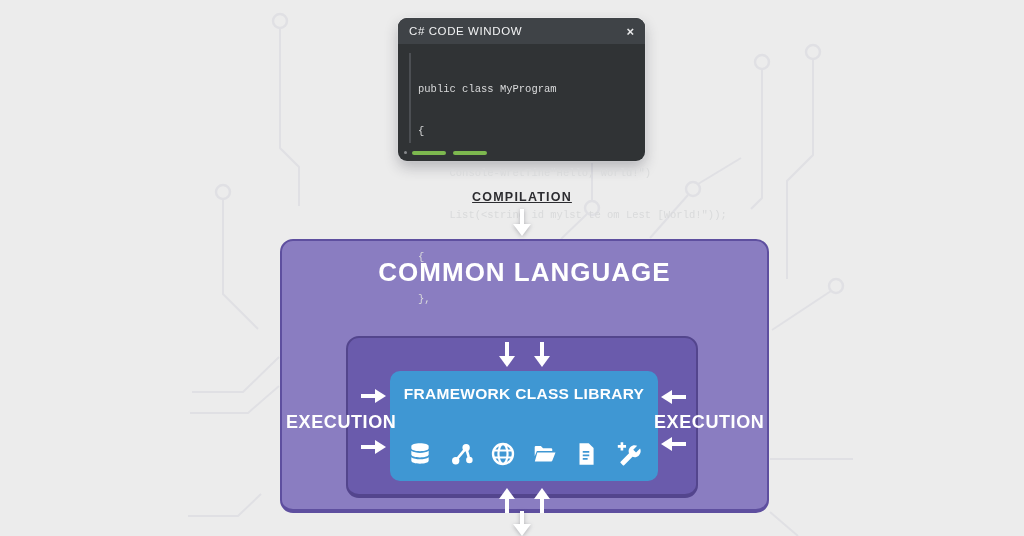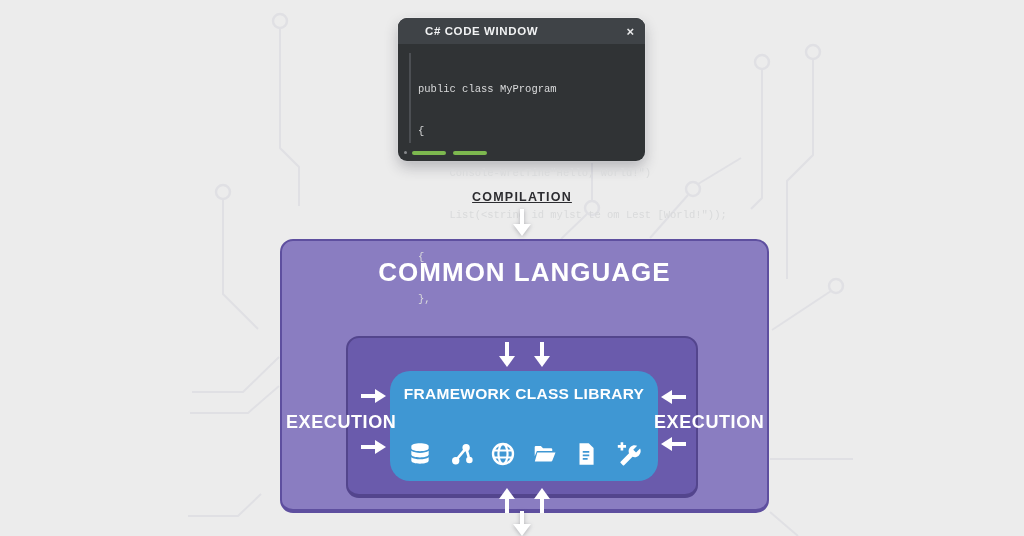--- a/index.html
+++ b/index.html
@@ -5,21 +5,21 @@
   html,body{margin:0;padding:0;background:#ececec;}
   .stage{position:relative;width:1024px;height:536px;background:#ececec;overflow:hidden;
          font-family:"Liberation Sans",sans-serif;}
   .circuit{position:absolute;left:0;top:0;z-index:1;}
 
   
   .code-window{position:absolute;left:398px;top:18px;width:247px;height:143px;z-index:4;
     background:#303335;border-radius:9px;box-shadow:0 6px 14px rgba(40,40,55,.28),0 0 0 1px rgba(255,255,255,.35);}
   .titlebar{height:26px;background:#3f4347;border-radius:9px 9px 0 0;display:flex;align-items:center;
     padding:0 11px;color:#f2f3f4;}
-  .titlebar .wtitle{font-size:11.5px;font-weight:bold;letter-spacing:.6px;flex:1;margin-left:16px;}
+  .titlebar .wtitle{font-size:11.5px;font-weight:normal;letter-spacing:.6px;flex:1;}
   .titlebar .close{font-size:13px;font-weight:bold;cursor:pointer;line-height:1;color:#e8e9ea;}
   .code-body{position:relative;height:117px;}
   .indent-guide{position:absolute;left:11px;top:9px;width:2px;height:90px;background:#4c4f53;}
   .code-lines{position:absolute;left:20px;top:10px;color:#d9dadb;font-size:10.5px;line-height:14px;
     white-space:pre;font-family:Liberation Mono, monospace;}
   .green-bars{position:absolute;left:14px;bottom:6px;display:flex;gap:7px;align-items:center;}
   .green-bars i{display:block;width:34px;height:4px;border-radius:2px;background:#7db84f;}
   .green-bars .dot{position:absolute;left:-8px;top:0;width:3px;height:3px;border-radius:50%;background:#87898c;}
 
   
@@ -34,21 +34,21 @@
   .shadowed{filter:drop-shadow(0 1.5px 2px rgba(60,60,75,.35));}
 
   
   .clr-box{position:absolute;left:280px;top:239px;width:489px;height:274px;z-index:2;
     background:#8a7dc1;border:2px solid #5e4f9f;border-bottom-width:4px;border-radius:13px;box-sizing:border-box;}
   .clr-title{position:absolute;left:280px;top:258px;width:489px;z-index:3;text-align:center;
     color:#ffffff;font-size:26px;line-height:29px;font-weight:bold;letter-spacing:1px;}
   .inner-panel{position:absolute;left:346px;top:336px;width:352px;height:162px;z-index:3;
     background:#6a5bac;border:2px solid #53458d;border-bottom-width:4px;border-radius:13px;box-sizing:border-box;}
   .fcl-box{position:absolute;left:390px;top:371px;width:268px;height:110px;z-index:4;
-    background:#3f97d3;border-radius:20px;}
+    background:#3f97d3;border-radius:10px;}
   .fcl-title{margin-top:13px;text-align:center;color:#fff;font-size:15.5px;line-height:19px;
     font-weight:bold;letter-spacing:.3px;}
   .fcl-sub{text-align:center;color:#fff;font-size:15.5px;line-height:19px;font-weight:bold;letter-spacing:.3px;}
   .icon-row{position:absolute;left:0;right:0;top:70px;display:flex;justify-content:space-between;
     padding:0 17px;}
   .icon-row svg{display:block;}
 </style>
 </head>
 <body>
 

